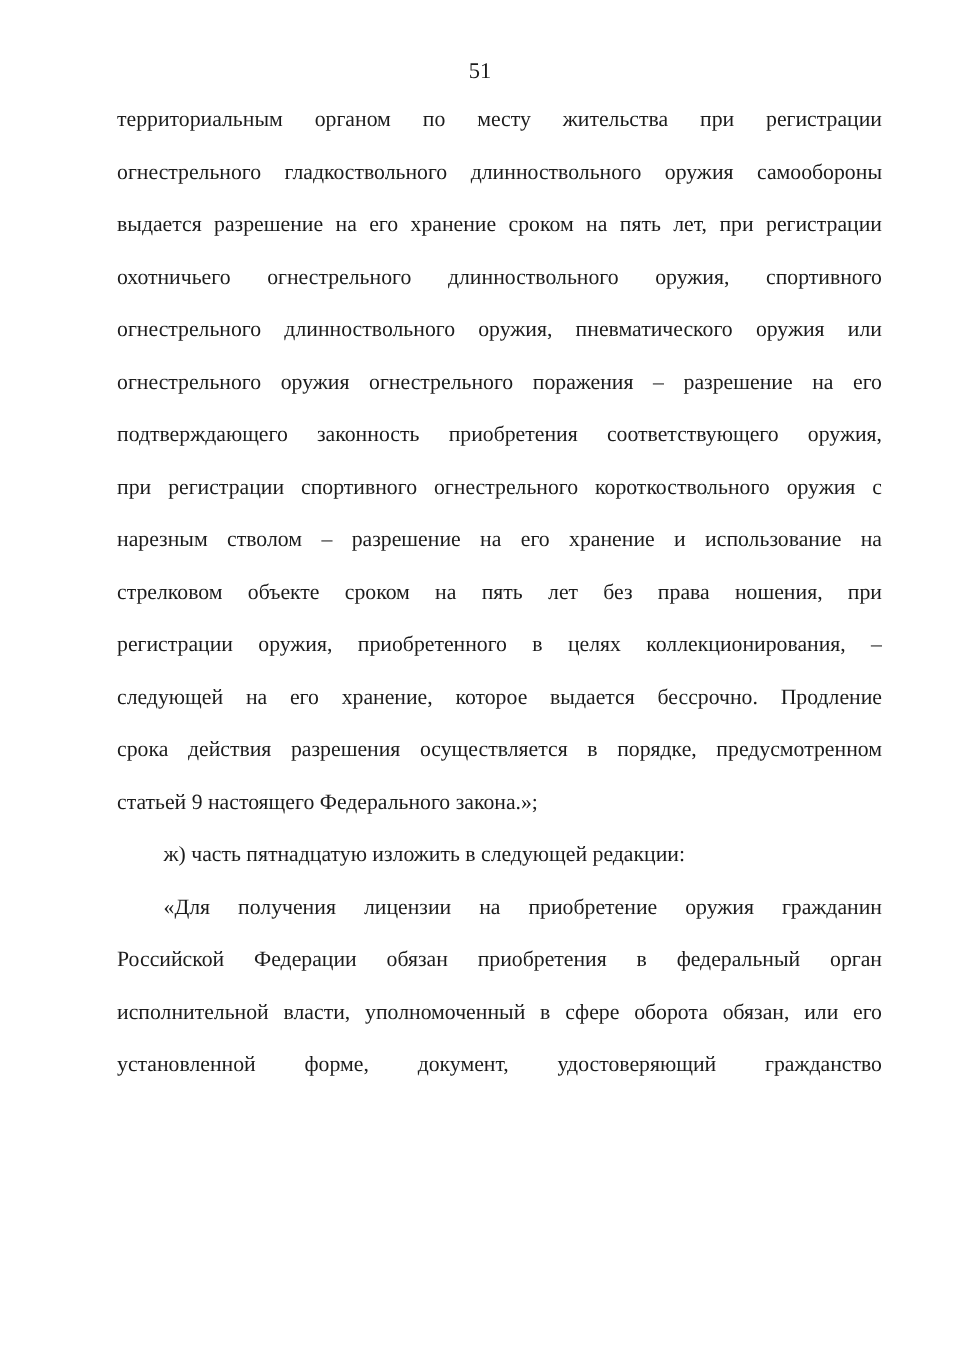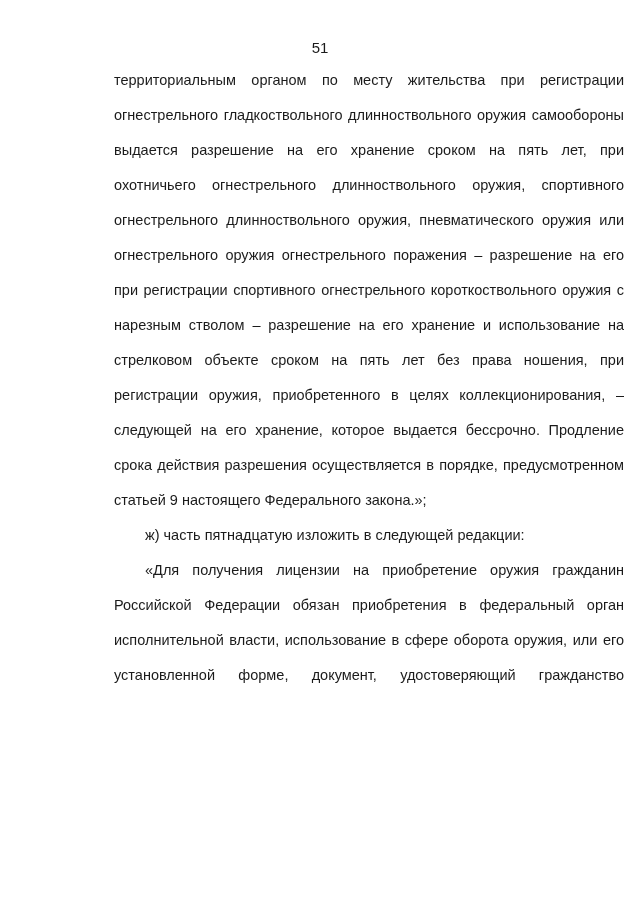--- a/index.html
+++ b/index.html
@@ -5,39 +5,38 @@
   html, body {
     margin: 0;
     padding: 0;
     background: #ffffff;
   }
   .page {
     position: relative;
     width: 640px;
     height: 905px;
     background: #ffffff;
-    font-family: Liberation Sans, sans-serif;
+    font-family: Liberation Serif, serif;
     color: #1b1b1b;
     overflow: hidden;
   }
   .page-number {
     position: absolute;
     top: 40px;
     left: 0;
     right: 0;
     text-align: center;
     font-size: 15px;
     line-height: 16px;
   }
   .body {
     position: absolute;
     top: 63px;
     left: 78px;
     width: 510px;
-    margin-left: 36px;
   }
   .line {
     font-size: 14.5px;
     line-height: 35px;
     height: 35px;
     text-align: justify;
     text-align-last: justify;
     white-space: normal;
     overflow: hidden;
   }
@@ -53,26 +52,27 @@
 
 <div class="page">
   <div class="page-number">51</div>
   <div class="body" id="doc-body">
       <div class="line">территориальным органом по месту жительства при регистрации</div>
       <div class="line">огнестрельного гладкоствольного длинноствольного оружия самообороны</div>
       <div class="line">выдается разрешение на его хранение сроком на пять лет, при регистрации</div>
       <div class="line">охотничьего огнестрельного длинноствольного оружия, спортивного</div>
       <div class="line">огнестрельного длинноствольного оружия, пневматического оружия или</div>
       <div class="line">огнестрельного оружия огнестрельного поражения – разрешение на его</div>
+      <div class="line">подтверждающего законность приобретения соответствующего оружия,</div>
       <div class="line">при регистрации спортивного огнестрельного короткоствольного оружия с</div>
       <div class="line">нарезным стволом – разрешение на его хранение и использование на</div>
       <div class="line">стрелковом объекте сроком на пять лет без права ношения, при</div>
       <div class="line">регистрации оружия, приобретенного в целях коллекционирования, –</div>
       <div class="line">следующей на его хранение, которое выдается бессрочно. Продление</div>
       <div class="line">срока действия разрешения осуществляется в порядке, предусмотренном</div>
       <div class="line lastline">статьей 9 настоящего Федерального закона.»;</div>
       <div class="line lastline indent">ж) часть пятнадцатую изложить в следующей редакции:</div>
       <div class="line indent">«Для получения лицензии на приобретение оружия гражданин</div>
       <div class="line">Российской Федерации обязан приобретения в федеральный орган</div>
-      <div class="line">исполнительной власти, использование в сфере оборота оружия, или его</div>
+      <div class="line">исполнительной власти, уполномоченный в сфере оборота обязан, или его</div>
       <div class="line">установленной форме, документ, удостоверяющий гражданство</div>
     </div>
 </div>
 
 </body></html>

